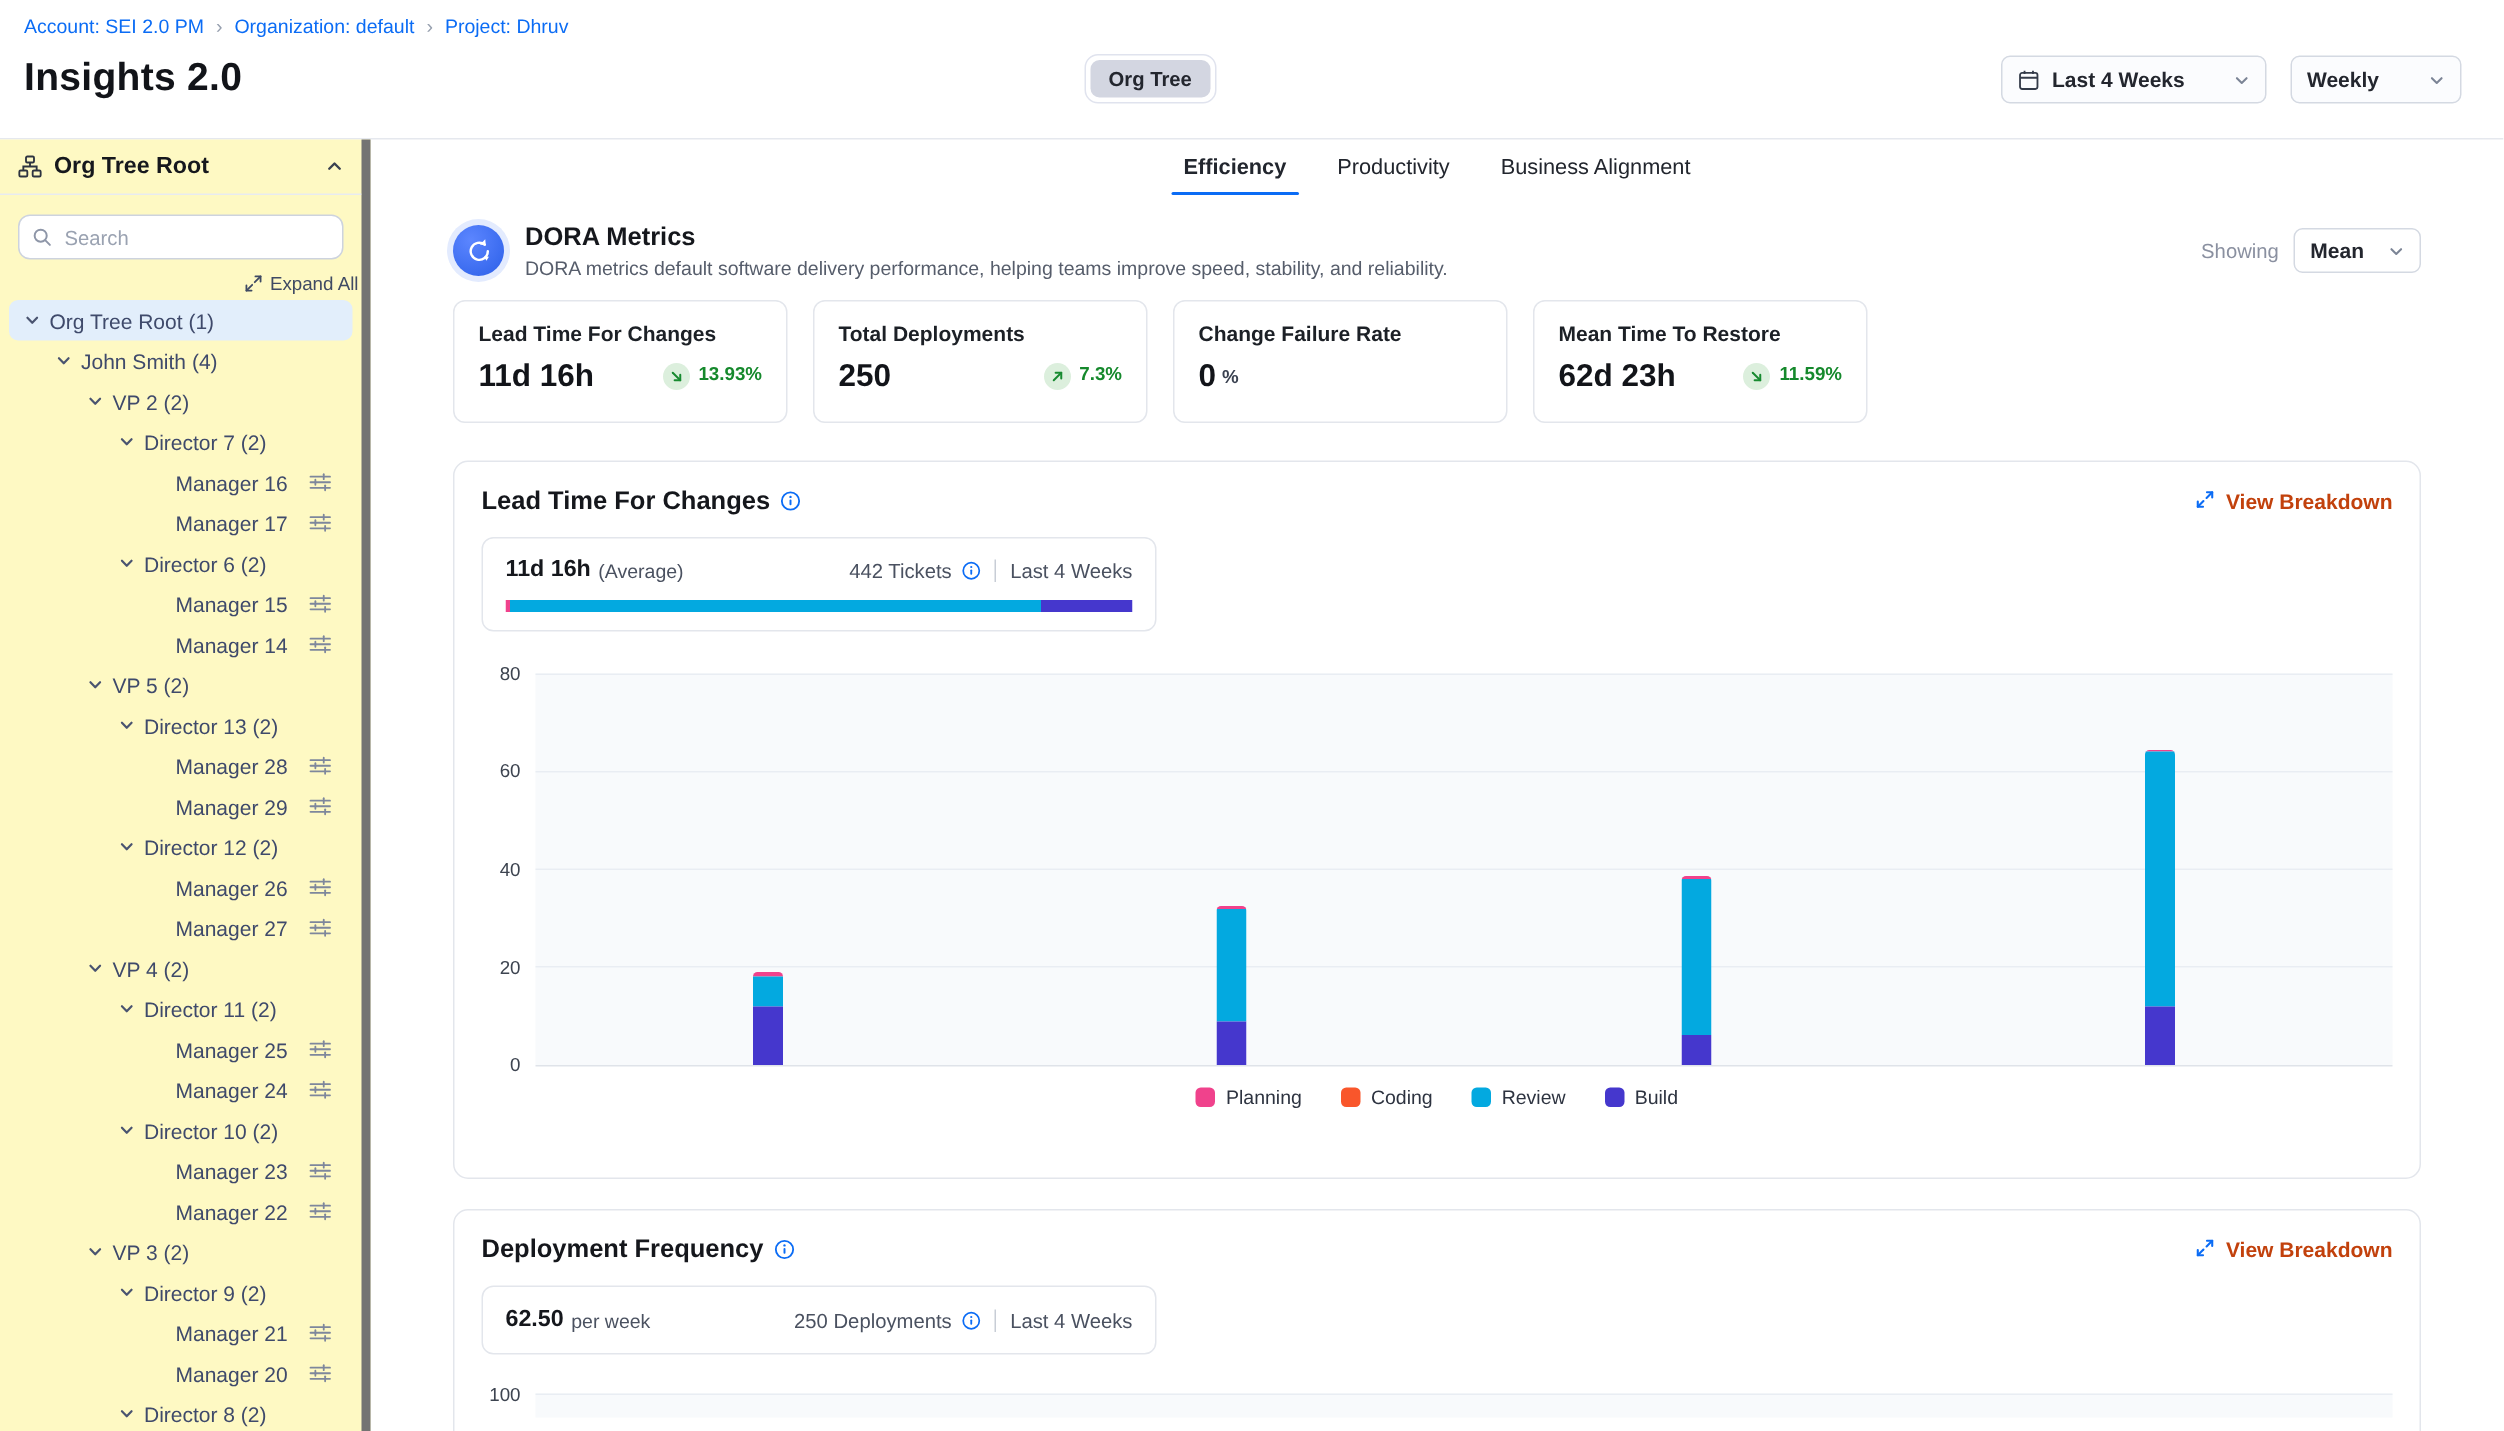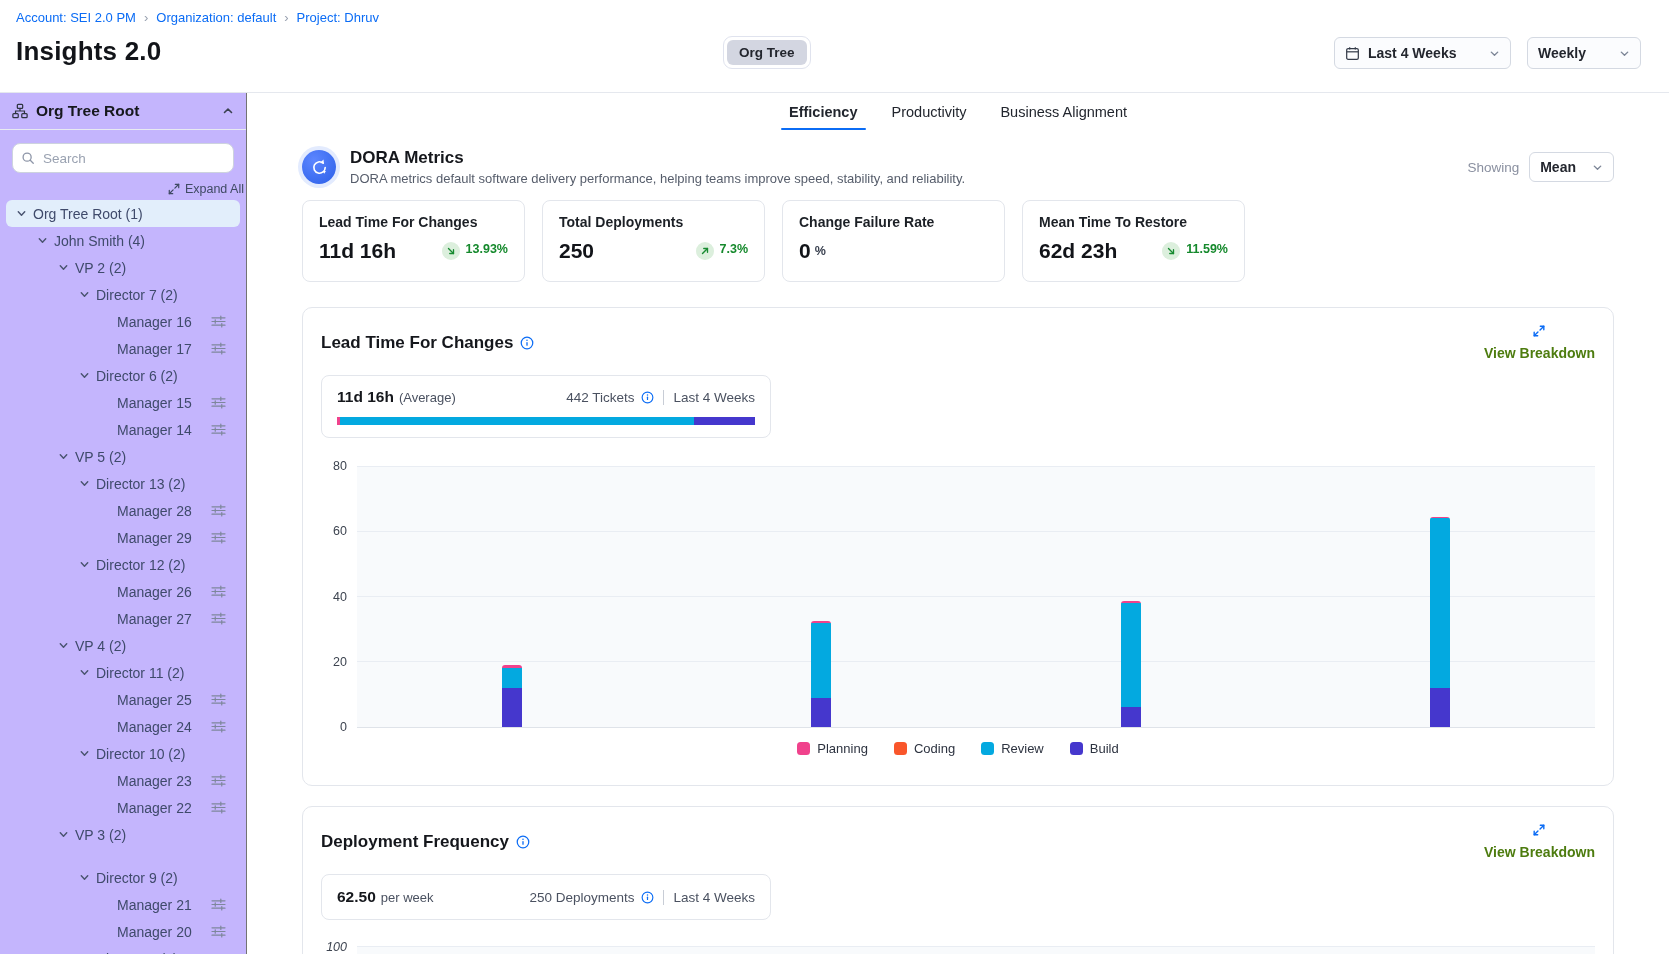--- a/index.html
+++ b/index.html
@@ -23,21 +23,21 @@
   .select { position:absolute; top:37px; height:32px; border:1px solid #d4d9e2; border-radius:6px; background:#fbfcfe; display:flex; align-items:center; gap:8px; padding:0 10px; cursor:pointer; }
   .select .lbl { font-size:14px; font-weight:600; color:#23262e; white-space:nowrap; }
   .select .chev { margin-left:auto; display:flex; }
   .select.range { right:158px; width:177px; }
   .select.weekly { right:28px; width:114px; }
 
   
   .body { position:absolute; top:92px; left:0; right:0; bottom:0; border-top:1px solid #e5e8ee; display:flex; }
 
   
-  .sidebar { width:247px; min-width:247px; border-right:1px solid #737373; background:#c4b5fd; overflow:hidden; }
+  .sidebar { width:247px; min-width:247px; border-right:6px solid #737373; background:#fef9c3; overflow:hidden; }
   .panel-head { height:37px; display:flex; align-items:center; gap:8px; padding:0 12px; border-bottom:1px solid #e8ebf1; }
   .panel-head .pt { font-size:15.5px; font-weight:700; color:#16181d; flex:1; }
   .search-wrap { margin:13px 12px 0 12px; position:relative; }
   .search-wrap svg { position:absolute; left:9px; top:8px; }
   .search-input { width:100%; height:30px; border:1px solid #cdd3de; border-radius:8px; padding:0 8px 0 30px; font-size:13.5px; color:#3a4150; outline:none; background:#fff; font-family:inherit; }
   .search-input::placeholder { color:#9aa2b1; }
   .expand-row { display:flex; justify-content:flex-end; margin:9px 2px 4px 12px; }
   .expand-link { display:flex; align-items:center; gap:5px; font-size:12.5px; color:#3f4a63; cursor:pointer; }
   .tree { margin:4px 6px 0 6px; }
   .tree-row { height:27px; display:flex; align-items:center; border-radius:6px; font-size:14px; color:#3f4a6b; cursor:pointer; }
@@ -74,21 +74,21 @@
   .trend { margin-left:auto; display:flex; align-items:flex-start; gap:6px; }
   .trend-circle { width:18px; height:18px; border-radius:50%; background:#dcefdd; display:flex; align-items:center; justify-content:center; }
   .trend-value { font-size:12.5px; font-weight:700; color:#15892c; }
 
   
   .section-card { border:1px solid #e3e6ec; border-radius:10px; background:#fff; padding:16px 18px; }
   .section-card.lead { margin-top:25px; height:479px; }
   .section-card.deploy { margin-top:20px; height:220px; }
   .section-head { display:flex; align-items:center; }
   .section-title { font-size:17px; font-weight:700; color:#15171c; display:flex; align-items:center; gap:7px; }
-  .view-breakdown { margin-left:auto; display:flex; align-items:center; gap:7px; color:#4d7c0f; font-size:14px; font-weight:700; cursor:pointer;flex-direction:column; }
+  .view-breakdown { margin-left:auto; display:flex; gap:7px; color:#c2410c; font-size:14px; font-weight:700; cursor:pointer; }
 
   .summary-box { margin-top:14px; width:450px; border:1px solid #e3e6ec; border-radius:8px; padding:12px 15px; }
   .summary-row { display:flex; align-items:center; }
   .sum-value { font-size:15.5px; font-weight:700; color:#15171c; }
   .sum-qual { font-size:13px; color:#4a5160; margin-left:5px; }
   .sum-meta { margin-left:auto; display:flex; align-items:center; gap:7px; font-size:13.5px; color:#4a5160; }
   .sum-divider { width:1px; height:15px; background:#c8cdd6; margin:0 2px; }
   .dist-bar { margin-top:11px; height:8px; display:flex; overflow:hidden; }
 
   
@@ -100,21 +100,21 @@
   .gridline.baseline { background:#dfe3e9; }
   .bar { position:absolute; bottom:0; width:20px; display:flex; flex-direction:column; justify-content:flex-end; border-radius:3px 3px 0 0; overflow:hidden; }
   .xaxis { position:relative; height:18px; margin-left:36px; margin-top:8px; }
   .xtick { position:absolute; transform:translateX(-50%); font-size:12.5px; color:#3d4450; white-space:nowrap; }
   .legend { margin-top:14px; display:flex; justify-content:center; gap:26px; }
   .legend-item { display:flex; align-items:center; gap:7px; font-size:13px; color:#2d3340; cursor:pointer; }
   .swatch { width:13px; height:13px; border-radius:3.5px; }
 
   
   .axis-preview { display:flex; margin-top:26px; }
-  .axis-preview .ylab { width:36px; text-align:right; padding-right:10px; font-size:12.5px; color:#3d4450; transform:translateY(-6px);font-style:italic; }
+  .axis-preview .ylab { width:36px; text-align:right; padding-right:10px; font-size:12.5px; color:#3d4450; transform:translateY(-6px); }
   .axis-preview .strip { flex:1; height:16px; background:#f8fafc; border-top:1px solid #e9edf3; }
 </style>
 </head>
 <body>
 
 <div class="page">
 
   <div class="topbar">
     <div class="breadcrumb">
       <a>Account: SEI 2.0 PM</a>
@@ -478,21 +478,21 @@
             </span>
           </div>
           <div class="tree-row" style="padding-left: 52px;">
             <span class="tree-chevron">
               <svg width="11" height="11" viewBox="0 0 12 12">
                 <path d="M2.5 4.2 L6 7.8 L9.5 4.2" fill="none" stroke="#4a5470" stroke-width="1.6" stroke-linecap="round" stroke-linejoin="round"></path>
               </svg>
             </span>
             <span class="tree-label">VP 3 (2)</span>
           </div>
-          <div class="tree-row" style="padding-left: 73px; margin-top: 16px;">
+          <div class="tree-row" style="padding-left: 73px;">
             <span class="tree-chevron">
               <svg width="11" height="11" viewBox="0 0 12 12">
                 <path d="M2.5 4.2 L6 7.8 L9.5 4.2" fill="none" stroke="#4a5470" stroke-width="1.6" stroke-linecap="round" stroke-linejoin="round"></path>
               </svg>
             </span>
             <span class="tree-label">Director 9 (2)</span>
           </div>
           <div class="tree-row" style="padding-left: 94px;">
             <span class="tree-chevron"></span>
             <span class="tree-label">Manager 21</span>

